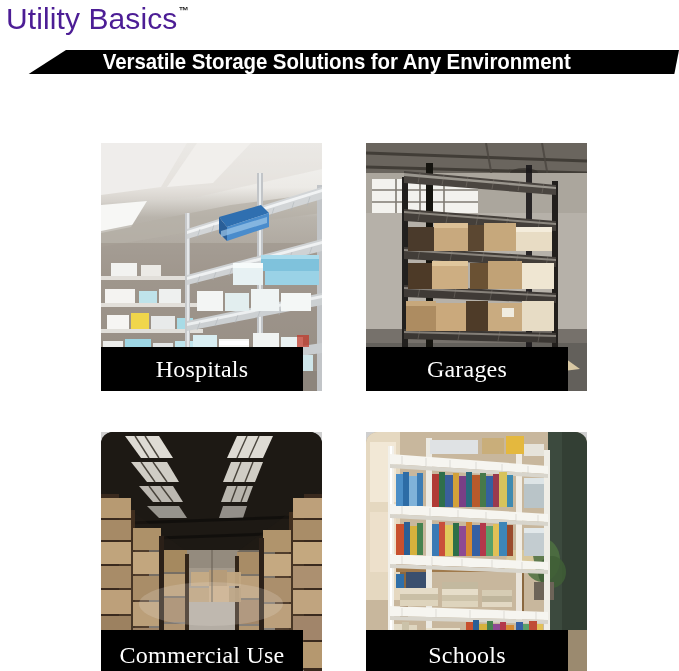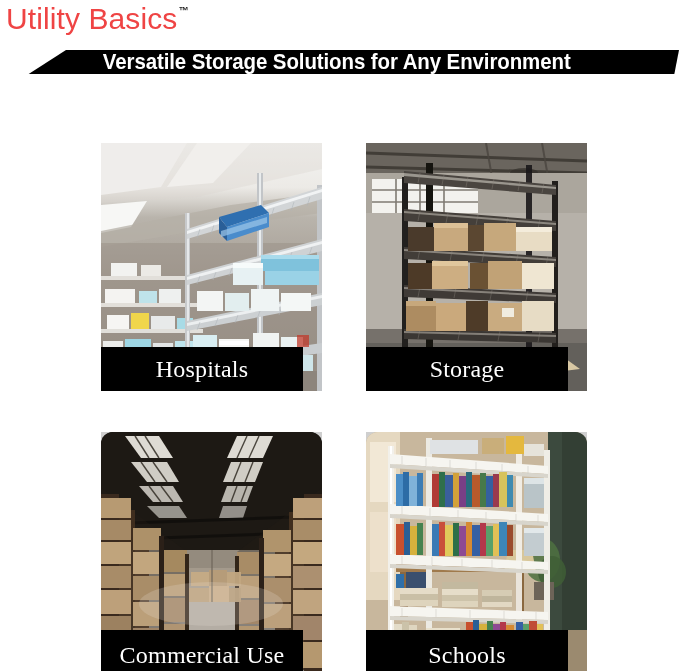--- a/index.html
+++ b/index.html
@@ -22,21 +22,21 @@
     top: 2px;
     height: 36px;
     display: flex;
     align-items: flex-start;
   }
   .brand-name {
     font-family: "Liberation Sans", sans-serif;
     font-size: 30px;
     line-height: 34px;
     font-weight: 400;
-    color: #ef4444;
+    color: #4c1d95;
     letter-spacing: 0.1px;
     white-space: nowrap;
   }
   .brand-tm {
     font-family: "Liberation Sans", sans-serif;
     font-size: 10px;
     line-height: 10px;
     font-weight: 700;
     color: #1b1b1b;
     margin-top: 4px;
@@ -376,21 +376,21 @@
         <rect x="70" y="160" width="30" height="28" fill="#caa97c"></rect>
         <rect x="100" y="158" width="22" height="30" fill="#4e3b28"></rect>
         <rect x="122" y="160" width="34" height="28" fill="#c9ab80"></rect>
         <rect x="136" y="165" width="12" height="9" fill="#f0ece0"></rect>
         <rect x="156" y="158" width="32" height="30" fill="#e7dcc5"></rect>
 
         <polygon points="120,224 200,216 214,226 132,236" fill="#d9c8a4"></polygon>
         <polygon points="120,224 132,236 132,240 120,229" fill="#b8a484"></polygon>
       </svg>
     </div>
-    <div class="tile-label">Storage</div>
+    <div class="tile-label">Garages</div>
   </div>
 
   <div class="tile r1 c0">
     <div class="tile-photo rounded-top">
       <div class="ph com-bg"></div>
       <svg class="scene" viewBox="0 0 221 248" preserveAspectRatio="none">
 
         <rect x="0" y="0" width="221" height="120" fill="#1d1914"></rect>
 
         <g fill="#e9e6de">

